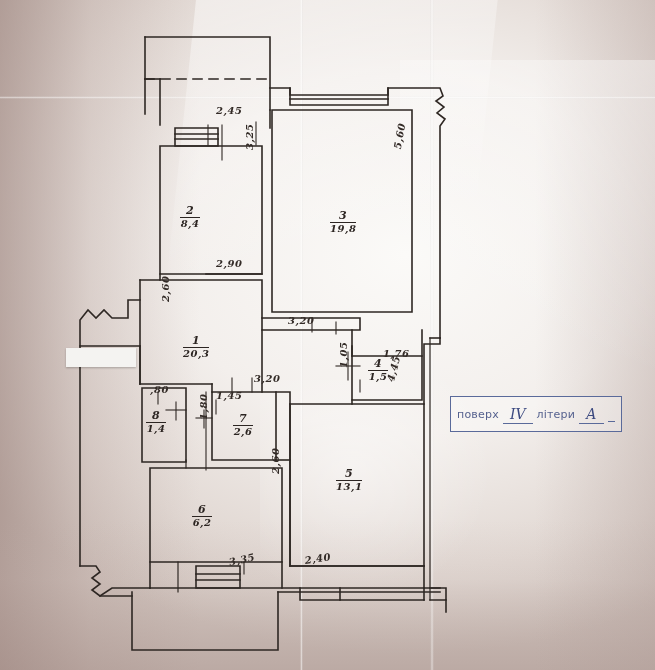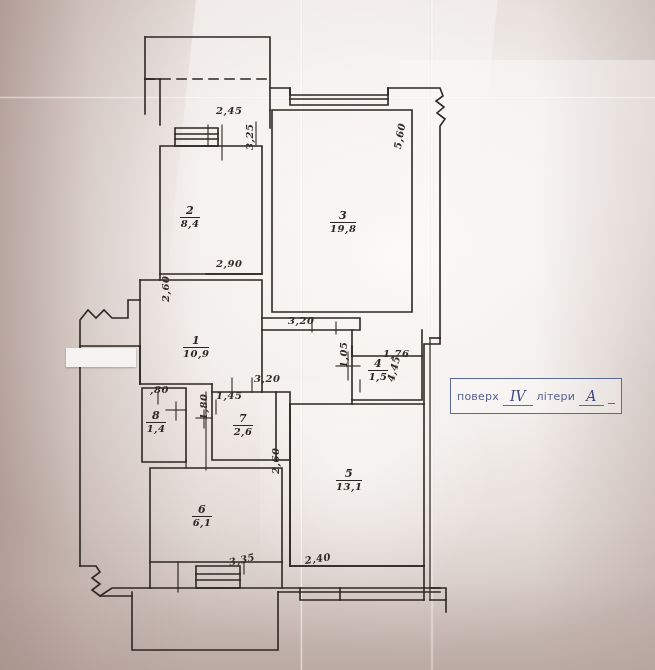--- a/index.html
+++ b/index.html
@@ -119,21 +119,21 @@
     position: absolute;
     left: 66px; top: 348px;
     width: 70px; height: 19px;
     background: #f4f3f1;
     box-shadow: 0 1px 2px rgba(0,0,0,0.25);
   }
 
   
   .caption-box {
     position: absolute;
-    left: 450px; top: 378px;
+    left: 450px; top: 396px;
     width: 172px; height: 36px;
     border: 1.2px solid #5a6a9a;
     background: rgba(255,255,255,0.30);
     display: flex;
     align-items: center;
     padding: 0 6px;
     box-sizing: border-box;
     gap: 4px;
   }
   .caption-box .cap-text {
@@ -326,21 +326,21 @@
     <span class="a">8,4</span>
   </div>
 
   <div class="ann roomnum" style="left:330px; top:210px;">
     <span class="n">3</span>
     <span class="a">19,8</span>
   </div>
 
   <div class="ann roomnum" style="left:183px; top:335px;">
     <span class="n">1</span>
-    <span class="a">10,9</span>
+    <span class="a">20,3</span>
   </div>
 
   <div class="ann roomnum" style="left:368px; top:358px;">
     <span class="n">4</span>
     <span class="a">1,5</span>
   </div>
 
   <div class="ann roomnum" style="left:146px; top:410px;">
     <span class="n">8</span>
     <span class="a">1,4</span>
@@ -351,21 +351,21 @@
     <span class="a">2,6</span>
   </div>
 
   <div class="ann roomnum" style="left:336px; top:468px;">
     <span class="n">5</span>
     <span class="a">13,1</span>
   </div>
 
   <div class="ann roomnum" style="left:192px; top:504px;">
     <span class="n">6</span>
-    <span class="a">6,1</span>
+    <span class="a">6,2</span>
   </div>
 
   <div class="sticker"></div>
 
   <div class="caption-box">
     <span class="cap-text">поверх</span>
     <span class="cap-fill">IV</span>
     <span class="cap-text">літери</span>
     <span class="cap-fill">А</span>
     <span class="cap-tail"></span>

